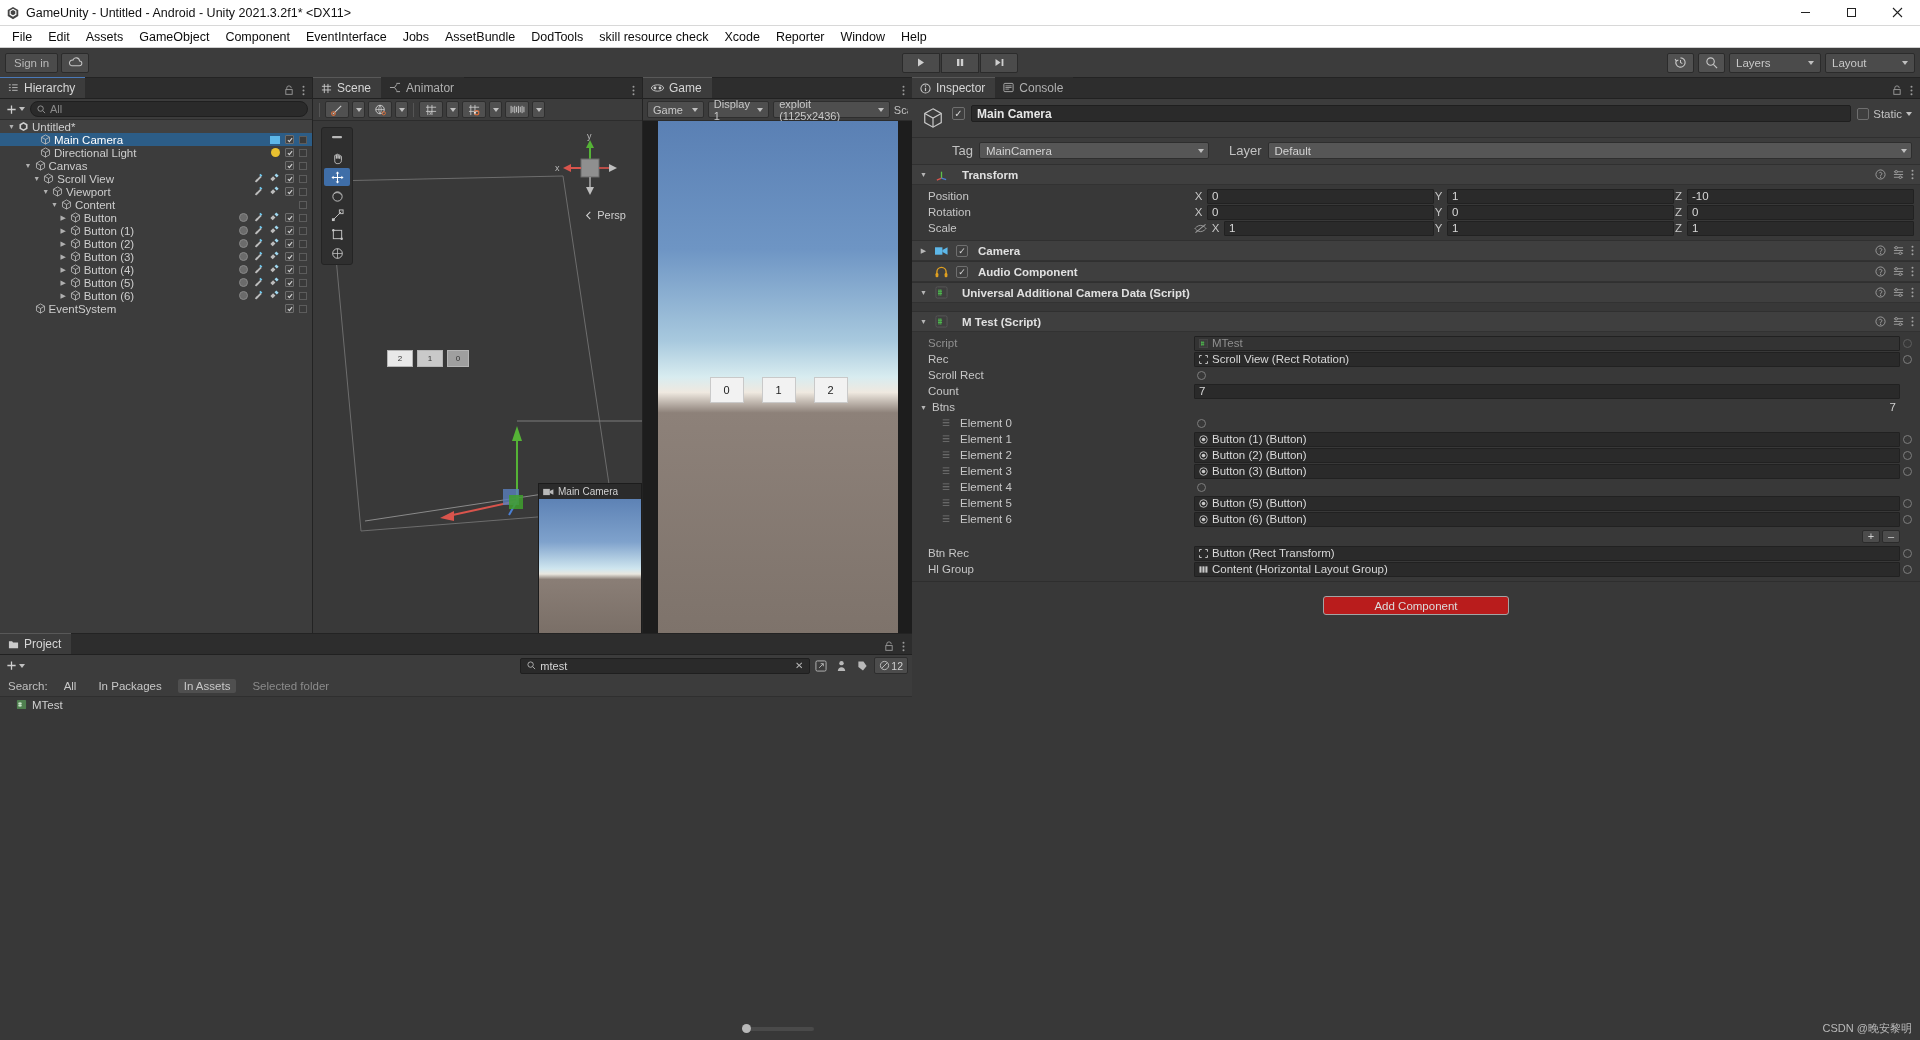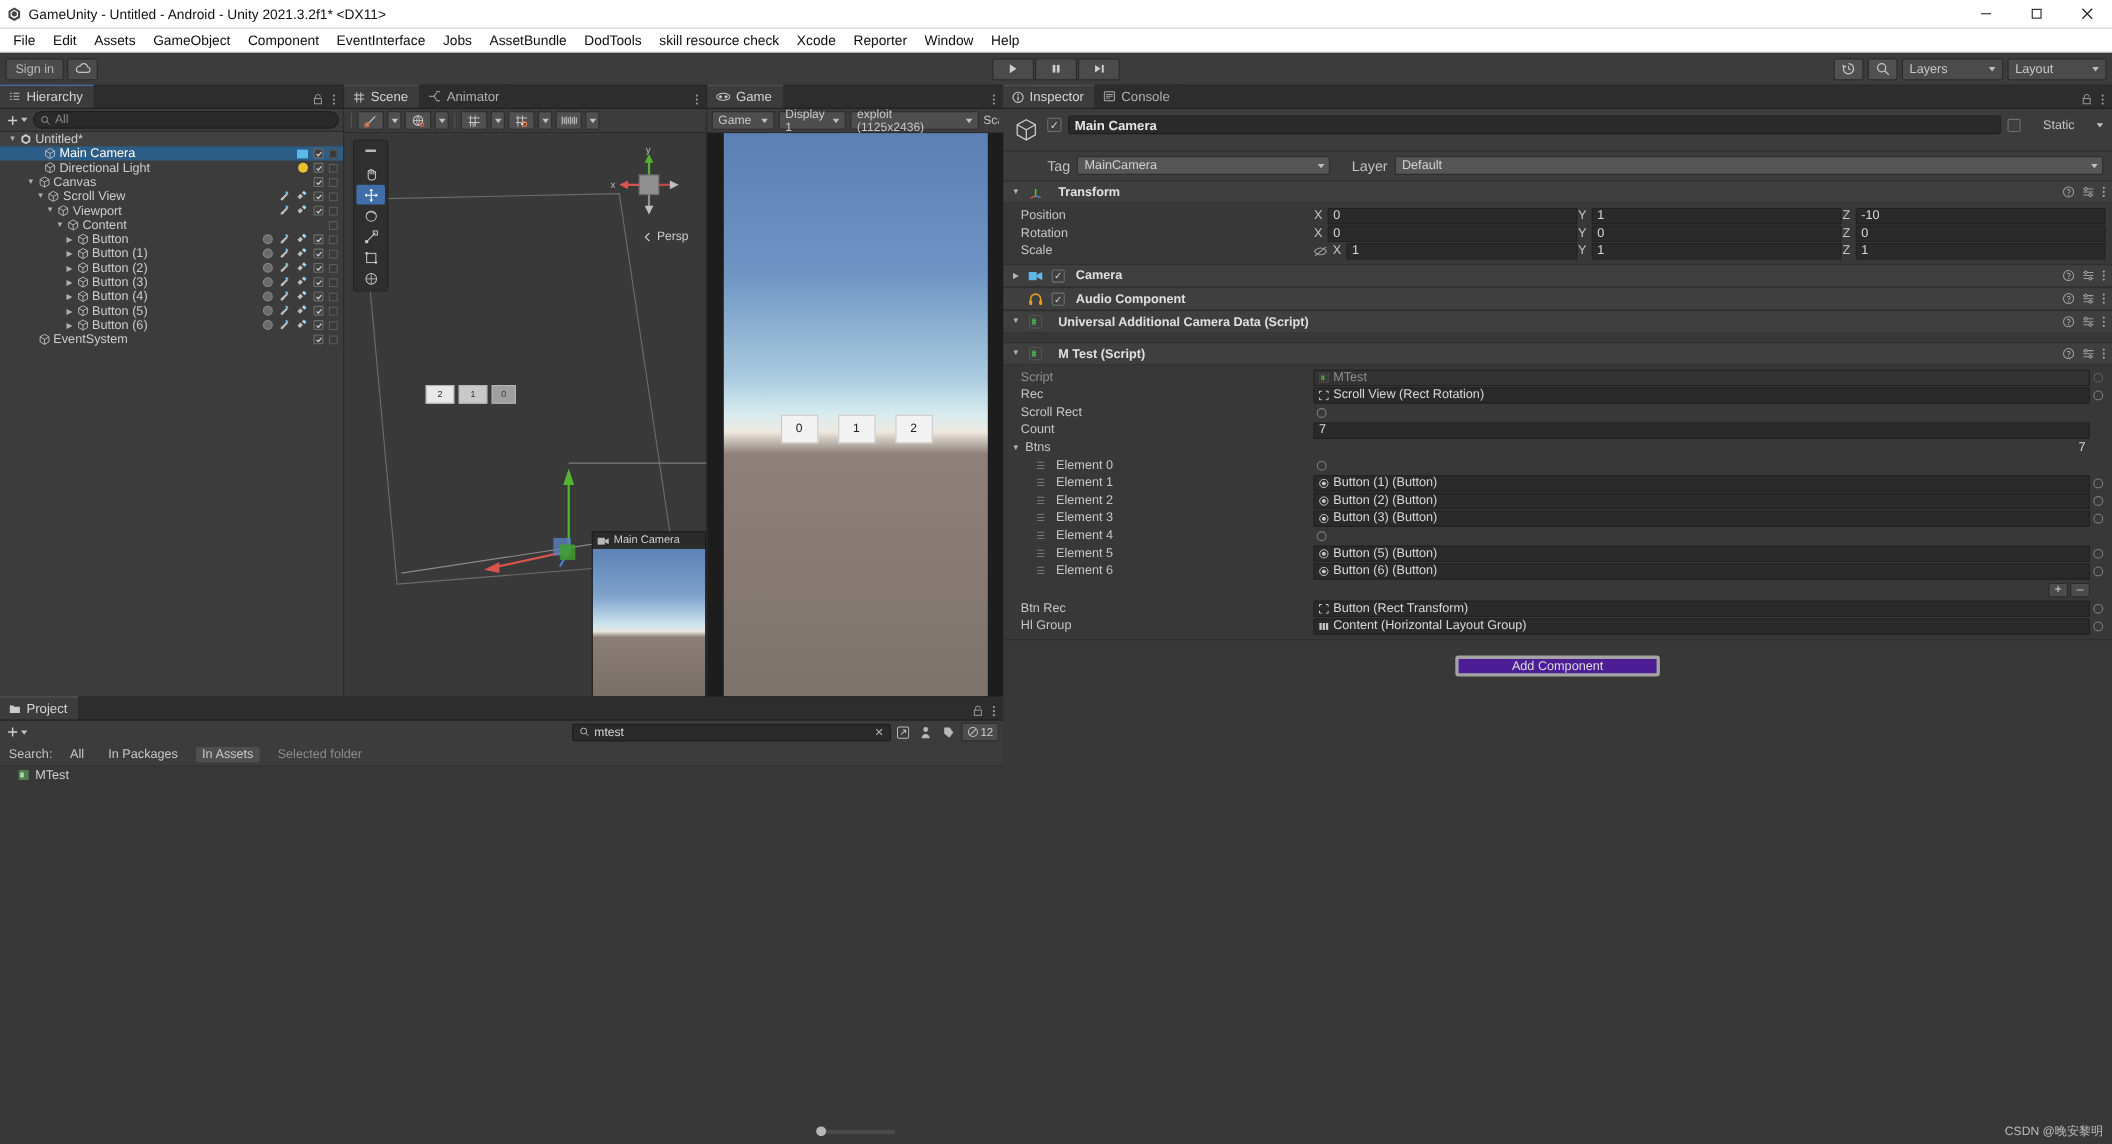--- a/index.html
+++ b/index.html
@@ -109,21 +109,21 @@
   .inspector{width:1008px;flex:0 0 1008px;display:flex;flex-direction:column;min-width:0;background:#383838;}
   .insp-body{flex:1;overflow:hidden;background:#383838;}
   .insp-head{display:flex;align-items:flex-start;padding:6px 8px 0 8px;gap:6px;background:#3c3c3c;
     border-bottom:1px solid #2f2f2f;padding-bottom:6px;}
   .cube-ico{width:26px;height:26px;display:flex;align-items:center;justify-content:center;}
   .namerow{display:flex;align-items:center;gap:6px;flex:1;}
   .chk{width:13px;height:13px;border:1px solid #6f6f6f;background:#3f3f3f;border-radius:2px;
     display:flex;align-items:center;justify-content:center;color:#d8d8d8;font-size:10px;}
   .namefield{flex:1;height:17px;background:#2a2a2a;border:1px solid #1f1f1f;border-radius:2px;
     display:flex;align-items:center;padding:0 5px;font-size:12px;color:#e6e6e6;font-weight:bold;}
-  .statictxt{font-size:11.5px;color:#c2c2c2;display:flex;align-items:center;gap:20px;}
+  .statictxt{font-size:11.5px;color:#c2c2c2;display:flex;align-items:center;gap:4px;}
   .tagrow{display:flex;align-items:center;gap:6px;padding:4px 8px 5px 40px;background:#3c3c3c;font-size:11.5px;}
   .lbl{color:#c2c2c2;font-size:13px;}
   .dropdown{height:17px;background:#565656;border:1px solid #2e2e2e;border-radius:2px;display:flex;
     align-items:center;padding:0 4px 0 6px;font-size:11.5px;color:#d2d2d2;justify-content:space-between;}
 
   .comp{border-top:1px solid #303030;background:#383838;}
   .comp-head{height:20px;display:flex;align-items:center;gap:6px;padding:0 6px;background:#3f3f3f;
     border-bottom:1px solid #323232;}
   .comp-title{font-size:11.5px;font-weight:bold;color:#e0e0e0;margin-left:8px;}
   .comp-right{margin-left:auto;display:flex;align-items:center;gap:7px;color:#a8a8a8;}
@@ -140,21 +140,21 @@
   .objf.dis{color:#8f8f8f;background:#333;}
   .rowend{width:14px;display:flex;align-items:center;justify-content:center;flex:0 0 14px;}
   .dotbtn{width:9px;height:9px;border:1px solid #7d7d7d;border-radius:50%;}
   .arr-el{height:16px;display:flex;align-items:center;padding:0 6px 0 30px;font-size:11.5px;}
   .arr-el .k{flex:0 0 252px;color:#c6c6c6;display:flex;align-items:center;gap:10px;}
   .grip{color:#777;font-size:9px;letter-spacing:0px;line-height:6px;}
   .arr-foot{height:18px;display:flex;align-items:center;justify-content:flex-end;gap:2px;padding-right:20px;}
   .arrbtn{width:18px;height:13px;background:#4c4c4c;border:1px solid #2b2b2b;border-radius:2px;
     display:flex;align-items:center;justify-content:center;font-size:11px;color:#d0d0d0;}
   .addcomp-wrap{display:flex;justify-content:center;padding:14px 0 10px 0;border-top:1px solid #2e2e2e;margin-top:4px;}
-  .addcomp{width:186px;height:19px;background:#4c1d95;border:3px solid #a3a3a3;border-radius:3px;
+  .addcomp{width:186px;height:19px;background:#b91c1c;border:1px solid #a3a3a3;border-radius:3px;
     display:flex;align-items:center;justify-content:center;font-size:11.5px;color:#dcdcdc;}
 
   
   .statusbar{height:22px;background:#383838;display:flex;align-items:center;justify-content:flex-end;
     flex:0 0 22px;padding-right:8px;position:relative;}
   .watermark{position:absolute;right:8px;bottom:4px;font-size:11px;color:#cfcfcf;opacity:.85;}
 
   
   .gizmo{position:absolute;right:14px;top:8px;width:75px;height:85px;}
   .persp{position:absolute;right:16px;top:88px;font-size:11px;color:#cfcfcf;display:flex;gap:4px;align-items:center;}

